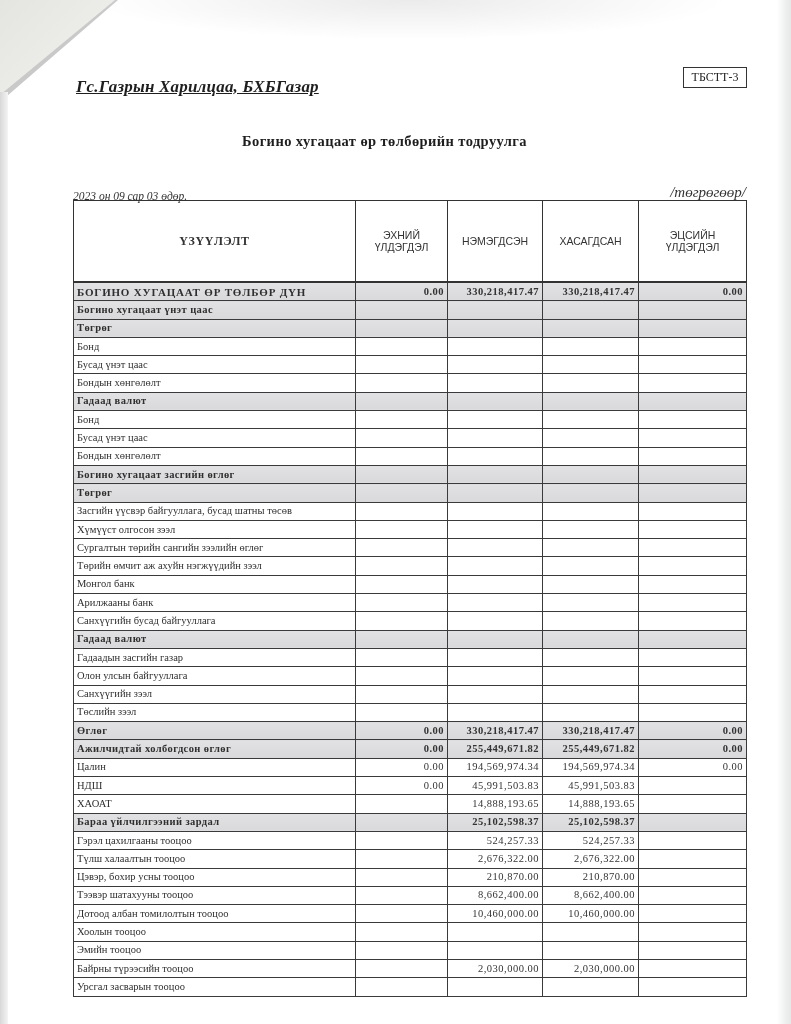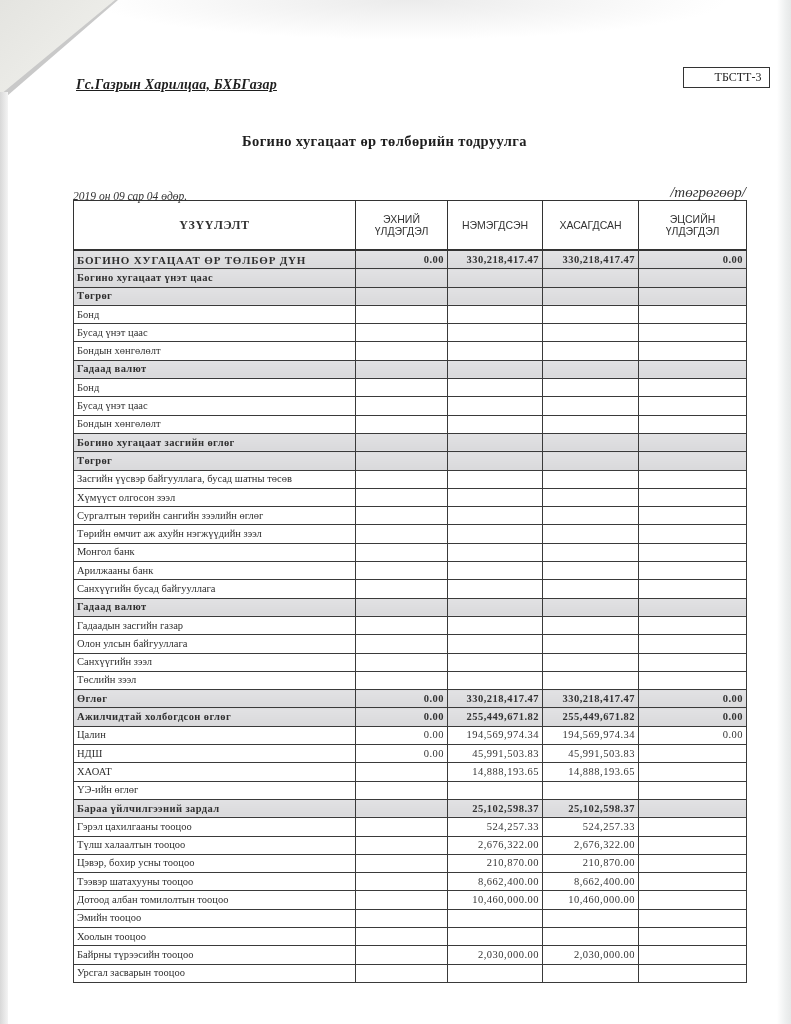--- a/index.html
+++ b/index.html
@@ -26,28 +26,27 @@
       position: absolute; top: 0; left: 0; width: 118px; height: 98px;
       clip-path: polygon(96% 0, 100% 0, 4% 100%, 0 100%, 0 96%);
       background: #c9c9c9;
     }
     .left-edge {
       position: absolute; left: 0; top: 92px; width: 8px; height: 932px;
       background: linear-gradient(to right, #d8d8d8, #f4f4f4);
     }
     .org-name {
       position: absolute; left: 76px; top: 77px;
-      font-size: 14px; font-weight: bold; font-style: italic;
+      font-size: 17px; font-weight: bold; font-style: italic;
       text-decoration: underline; color: #1e1e1e; letter-spacing: 0.2px;
     }
     .form-code {
       position: absolute; left: 683px; top: 67px; width: 62px; height: 19px;
       border: 1px solid #333; font-size: 12px; text-align: center; line-height: 19px;
       color: #222;
-      padding-left: 23px;
     }
     .doc-title {
       position: absolute; left: 0; width: 769px; top: 133px; text-align: center;
       font-size: 14.5px; font-weight: bold; color: #1e1e1e; letter-spacing: 0.4px;
     }
     .doc-date {
       position: absolute; left: 73px; top: 190px; font-size: 11.5px; font-style: italic; color: #333;
     }
     .doc-unit {
       position: absolute; left: 670px; width: 76px; top: 184px; text-align: right;
@@ -60,21 +59,21 @@
     }
     table.report col.c0 { width: 282px; }
     table.report col.c1 { width: 92px; }
     table.report col.c2 { width: 95px; }
     table.report col.c3 { width: 96px; }
     table.report col.c4 { width: 108px; }
     table.report th {
       height: 48px; border: 1px solid #333; border-bottom: 2px solid #333;
       font-family: "Liberation Sans", "DejaVu Sans", sans-serif;
       font-weight: normal; font-size: 10.5px; color: #333; line-height: 12px;
-      padding: 0 2px; text-align: center; vertical-align: middle;
+      padding: 16px 2px; text-align: center; vertical-align: middle;
     }
     table.report th.h-main {
       font-family: "Liberation Serif", "DejaVu Serif", serif;
       font-weight: bold; font-size: 12px; letter-spacing: 0.6px;
     }
     table.report td {
       height: 17.3px; border: 1px solid #3a3a3a; padding: 0 3px;
       font-size: 10.5px; line-height: 12px; white-space: nowrap; overflow: hidden;
       vertical-align: middle;
     }
@@ -92,21 +91,21 @@
 
 <div class="corner-fold-edge"></div>
 <div class="corner-fold"></div>
 <div class="left-edge"></div>
 <div class="scan-shadow-top"></div>
 <div class="scan-shadow-right"></div>
 
 <div class="org-name">Гс.Газрын Харилцаа, БХБГазар</div>
 <div class="form-code">ТБСТТ-3</div>
 <div class="doc-title">Богино хугацаат өр төлбөрийн тодруулга</div>
-<div class="doc-date">2019 он 09 сар 04 өдөр.</div>
+<div class="doc-date">2023 он 09 сар 03 өдөр.</div>
 <div class="doc-unit">/төгрөгөөр/</div>
 
 <table class="report">
   <colgroup>
     <col class="c0">
       <col class="c1">
       <col class="c2">
       <col class="c3">
       <col class="c4">
   </colgroup>
@@ -322,27 +321,20 @@
         <td class="num">45,991,503.83</td>
         <td class="num"></td>
       </tr>
       <tr>
         <td class="label">ХАОАТ</td>
         <td class="num"></td>
         <td class="num">14,888,193.65</td>
         <td class="num">14,888,193.65</td>
         <td class="num"></td>
       </tr>
-      <tr>
-        <td class="label">ҮЭ-ийн өглөг</td>
-        <td class="num"></td>
-        <td class="num"></td>
-        <td class="num"></td>
-        <td class="num"></td>
-      </tr>
       <tr class="shaded bold">
         <td class="label">Бараа үйлчилгээний зардал</td>
         <td class="num"></td>
         <td class="num">25,102,598.37</td>
         <td class="num">25,102,598.37</td>
         <td class="num"></td>
       </tr>
       <tr>
         <td class="label">Гэрэл цахилгааны тооцоо</td>
         <td class="num"></td>
@@ -372,28 +364,28 @@
         <td class="num"></td>
       </tr>
       <tr>
         <td class="label">Дотоод албан томилолтын тооцоо</td>
         <td class="num"></td>
         <td class="num">10,460,000.00</td>
         <td class="num">10,460,000.00</td>
         <td class="num"></td>
       </tr>
       <tr>
+        <td class="label">Хоолын тооцоо</td>
+        <td class="num"></td>
+        <td class="num"></td>
+        <td class="num"></td>
+        <td class="num"></td>
+      </tr>
+      <tr>
         <td class="label">Эмийн тооцоо</td>
-        <td class="num"></td>
-        <td class="num"></td>
-        <td class="num"></td>
-        <td class="num"></td>
-      </tr>
-      <tr>
-        <td class="label">Хоолын тооцоо</td>
         <td class="num"></td>
         <td class="num"></td>
         <td class="num"></td>
         <td class="num"></td>
       </tr>
       <tr>
         <td class="label">Байрны түрээсийн тооцоо</td>
         <td class="num"></td>
         <td class="num">2,030,000.00</td>
         <td class="num">2,030,000.00</td>

